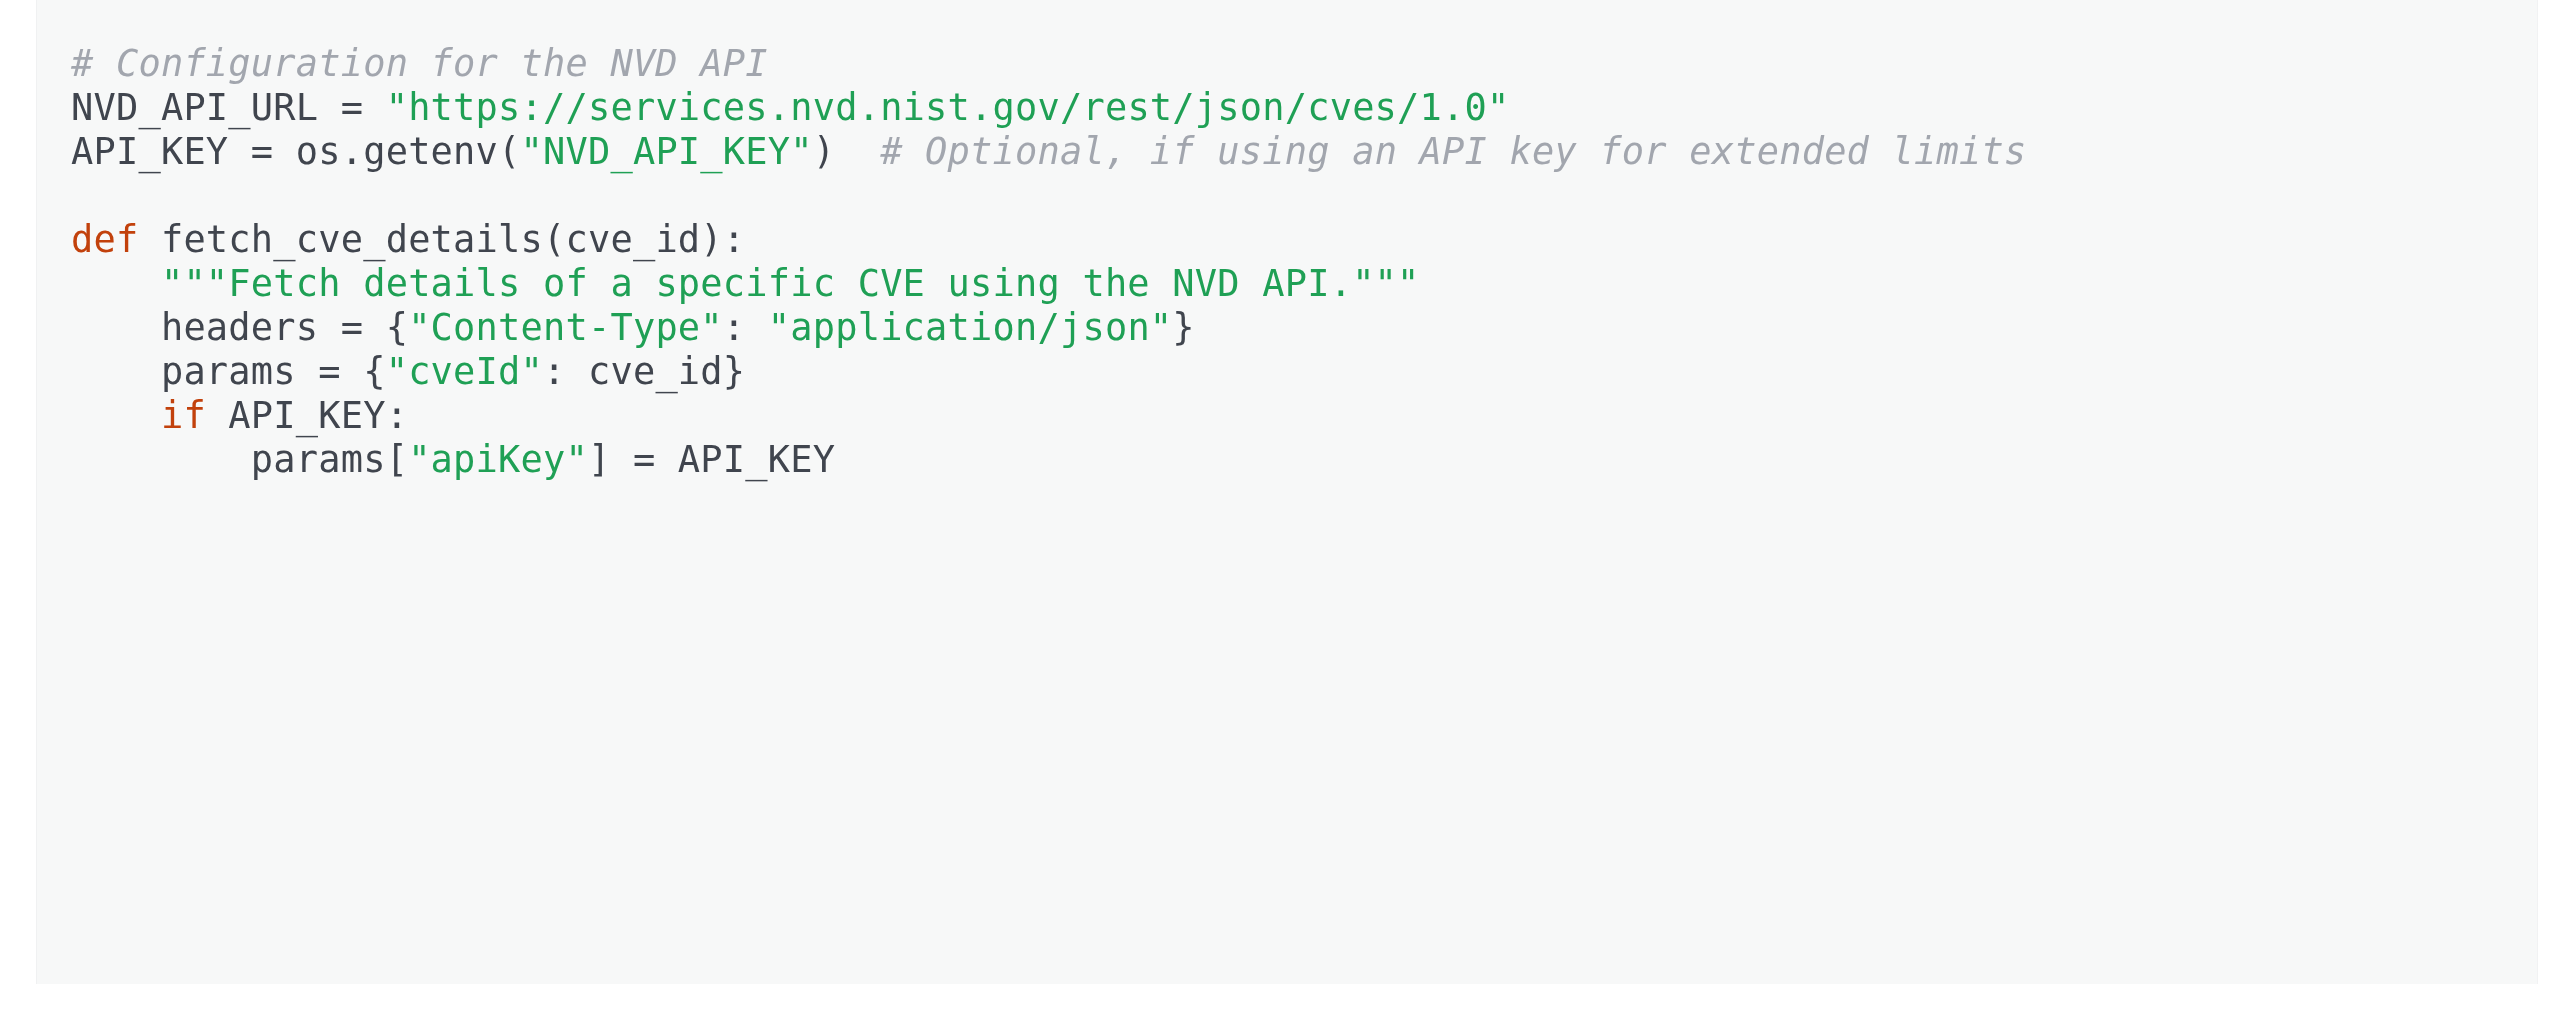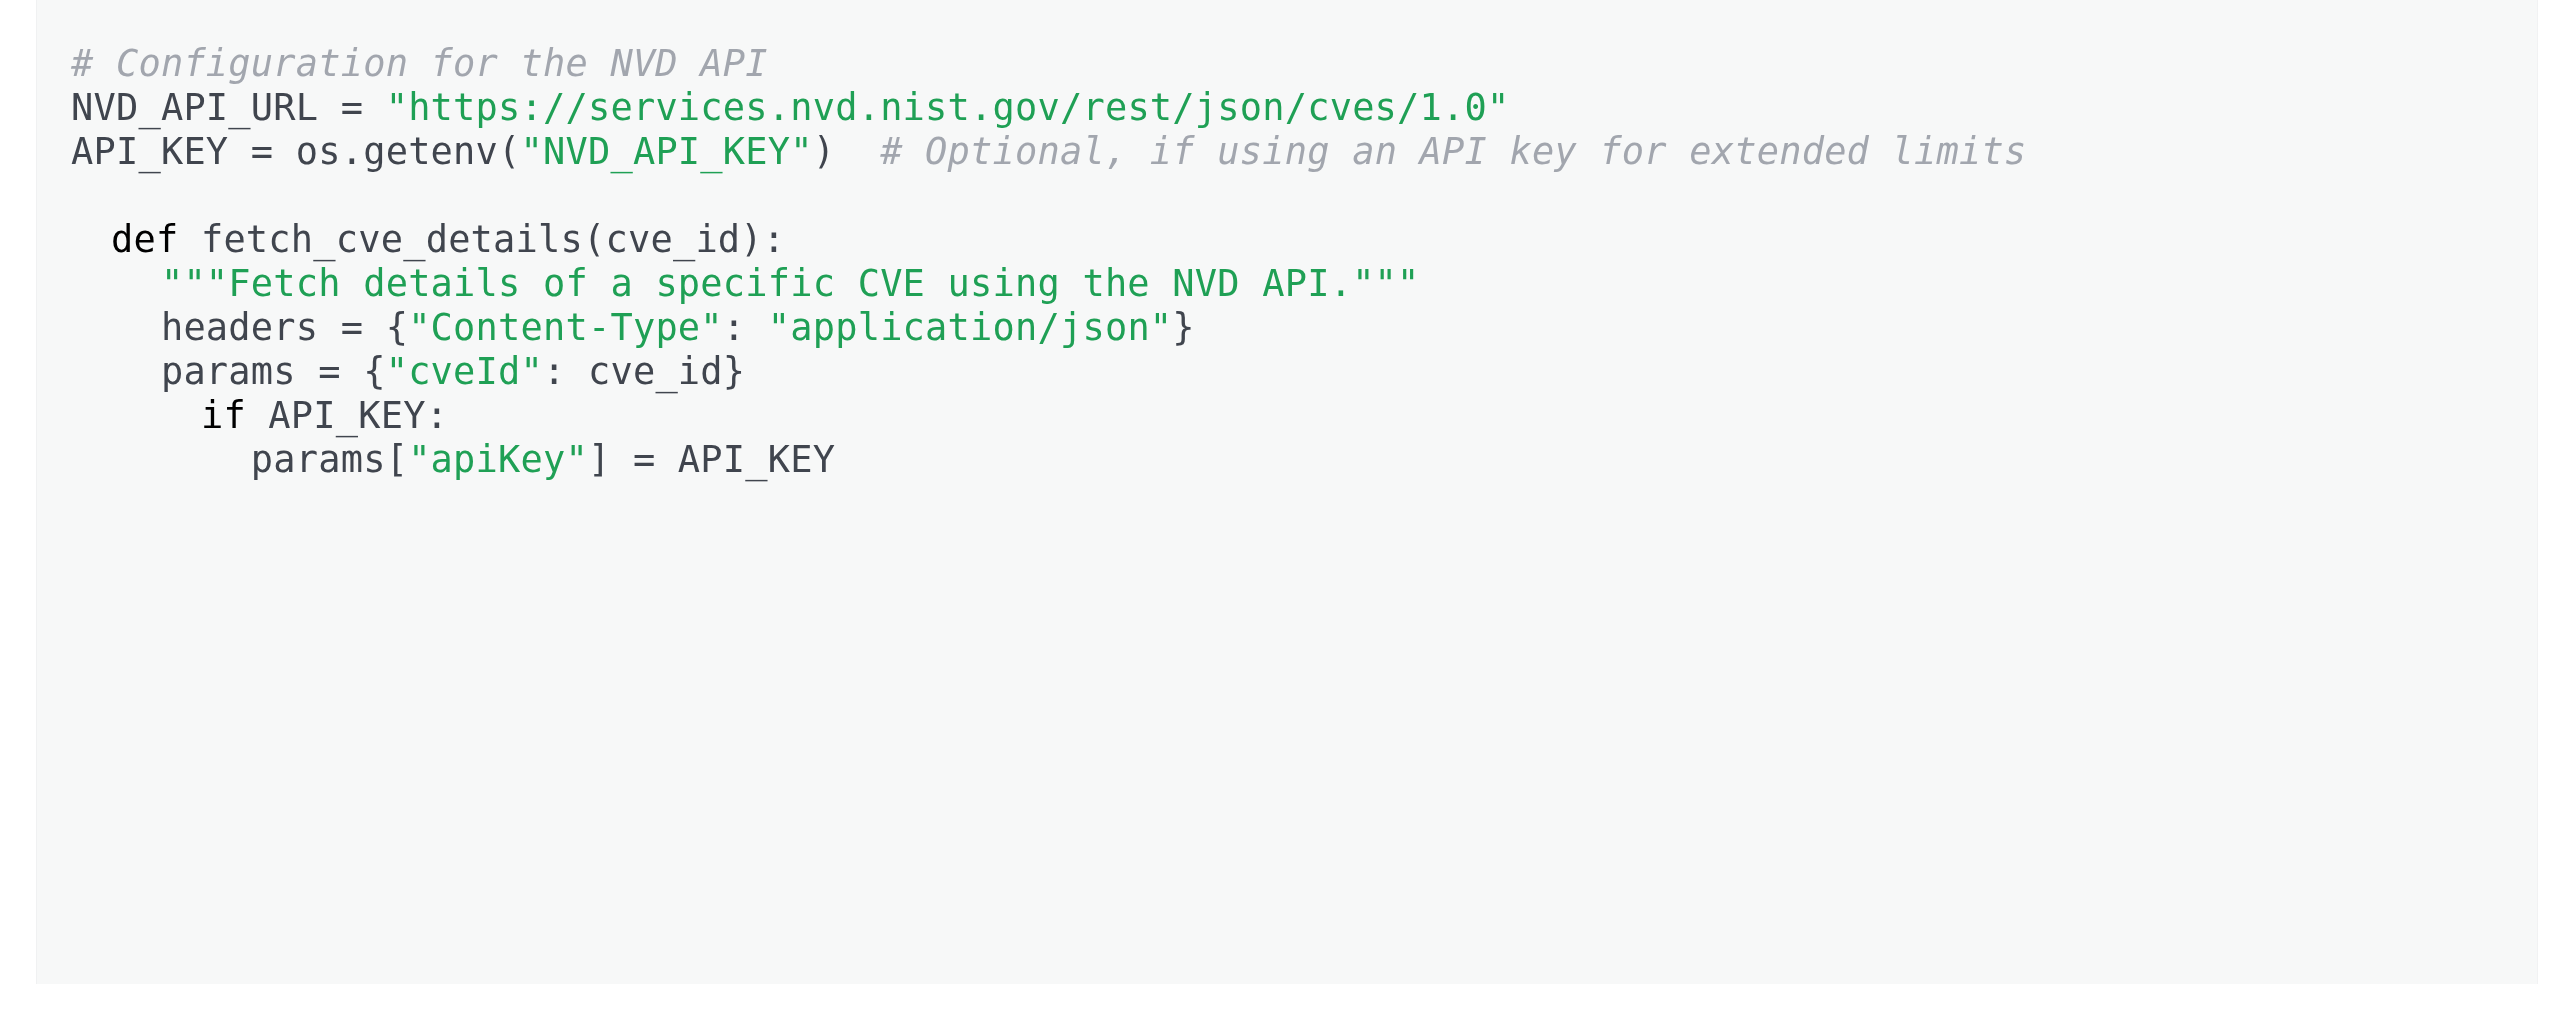--- a/index.html
+++ b/index.html
@@ -61,22 +61,21 @@
 
   
   .tok-comment {
     color: #a2a6ae;
     font-style: italic;
   }
   .tok-string {
     color: #1fa055;
   }
   .tok-keyword {
-    color: #000000;
-    margin-left: 40px;
+    color: #c2410c;
   }
   .tok-plain {
     color: #40454e;
     text-align: right;
   }
 </style>
 </head>
 <body>
 
 <div class="page">

